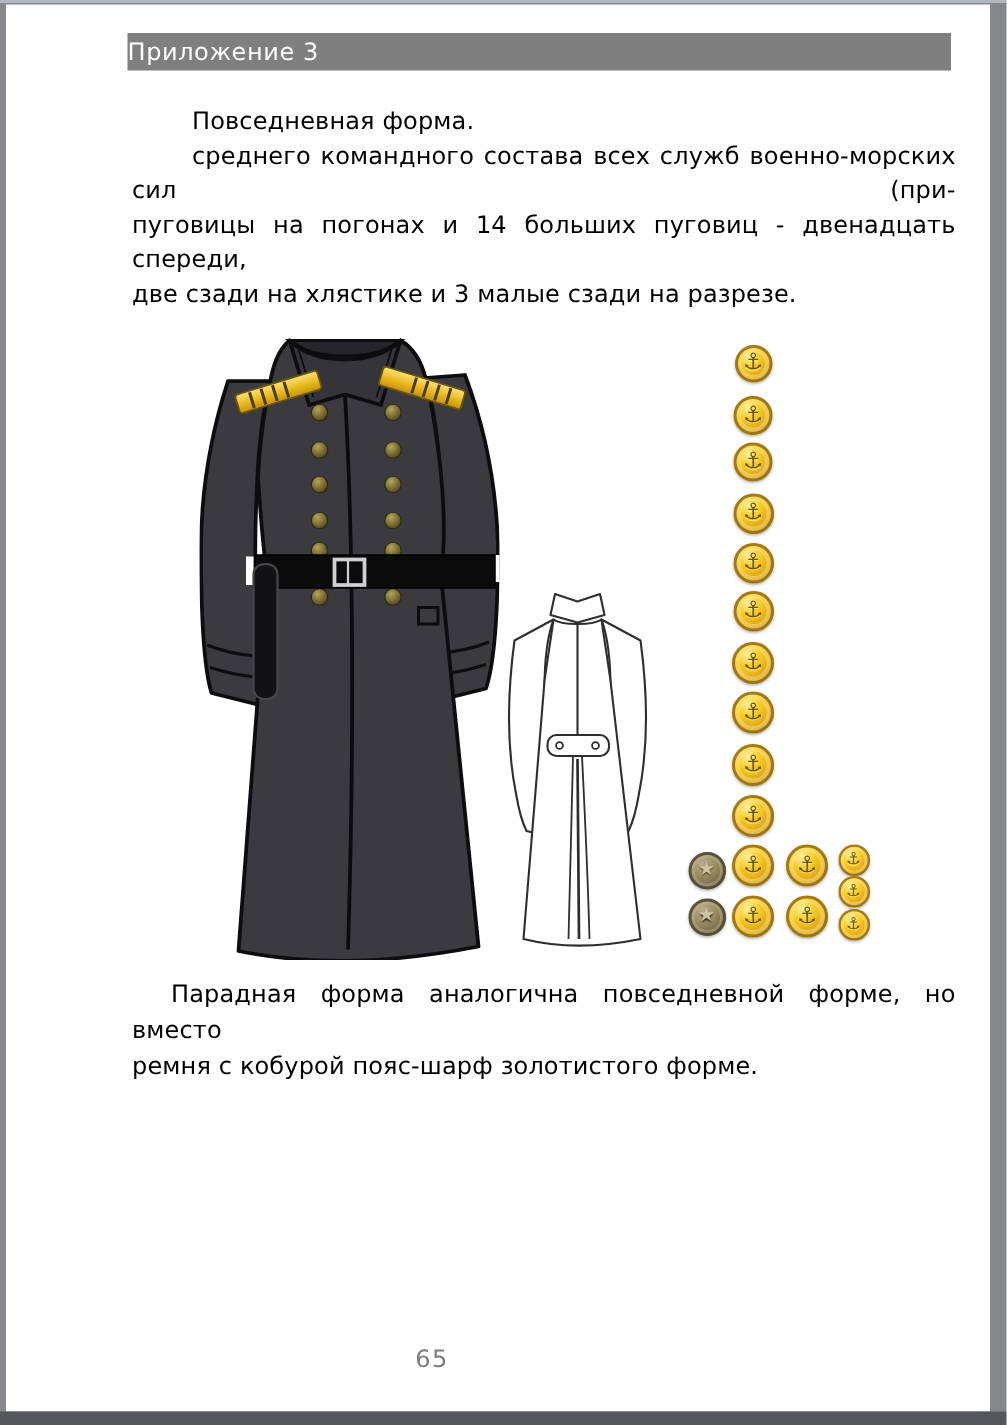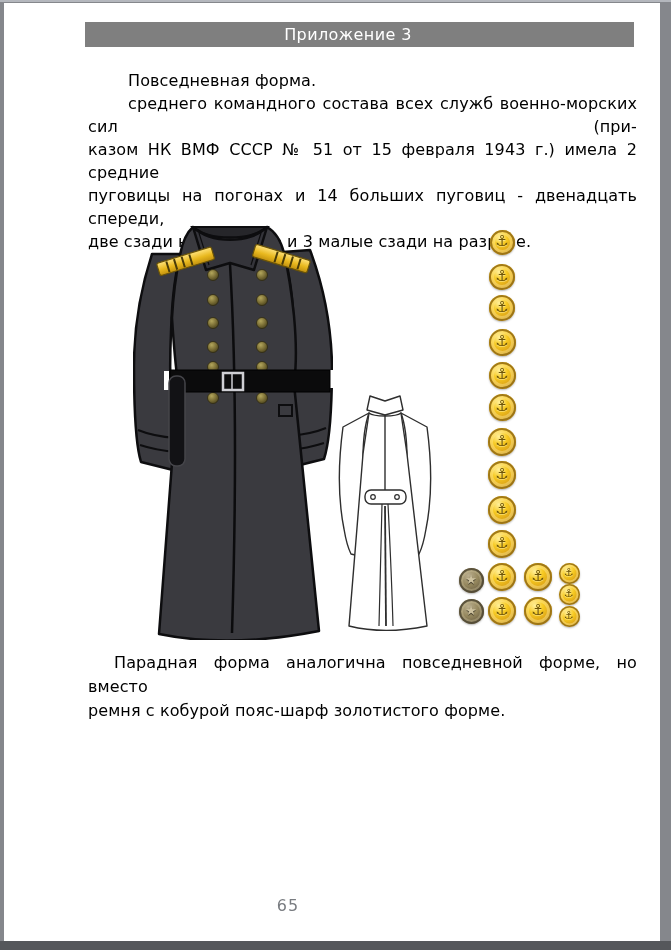--- a/index.html
+++ b/index.html
@@ -11,21 +11,21 @@
   }
   #stage{position:absolute;left:0;top:0;width:671px;height:950px;}
   .page{
     position:absolute;left:4px;top:3px;width:656px;height:938px;
     background:#ffffff;
   }
   .frame-top{position:absolute;left:0;top:0;width:671px;height:2px;background:#b4b7bd;}
   .frame-bottom{position:absolute;left:0;top:941px;width:671px;height:9px;background:#55575b;}
   .header-bar{
     position:absolute;left:85px;top:22px;width:549px;height:25px;
-    display:flex;align-items:center;justify-content:center;
+    display:flex;align-items:center;justify-content:flex-start;
     padding-right:23px;box-sizing:border-box;
   }
   .header-bar .hdr-label{
     color:#ffffff;font-size:16px;letter-spacing:0.4px;
   }
   .text-block{
     position:absolute;left:88px;width:549px;
     color:#000000;font-size:16px;line-height:23px;letter-spacing:0.1px;
   }
   #text-upper{top:69px;}
@@ -71,21 +71,20 @@
   <div class="header-bar" id="hdrbar" style="background: rgb(127, 127, 127);">
     <span class="hdr-label">Приложение 3</span>
   </div>
 
   <div class="text-block" id="text-upper">
     <div class="para indent-lg">
         <div class="tline last">Повседневная форма.</div>
       </div>
     <div class="para indent-lg">
         <div class="tline">среднего командного состава всех служб военно-морских сил (при-</div>
-        <div class="tline">казом НК ВМФ СССР № 51 от 15 февраля 1943 г.) имела 2 средние</div>
         <div class="tline">пуговицы на погонах и 14 больших пуговиц - двенадцать спереди,</div>
         <div class="tline last">две сзади на хлястике и 3 малые сзади на разрезе.</div>
       </div>
   </div>
 
   <svg id="coat-front" class="fig" width="200" height="416" viewBox="0 0 200 416">
     <defs>
       <linearGradient id="gold" x1="0" y1="0" x2="0" y2="1">
         <stop offset="0" stop-color="#ffe27a"></stop>
         <stop offset="0.55" stop-color="#e8b81e"></stop>

